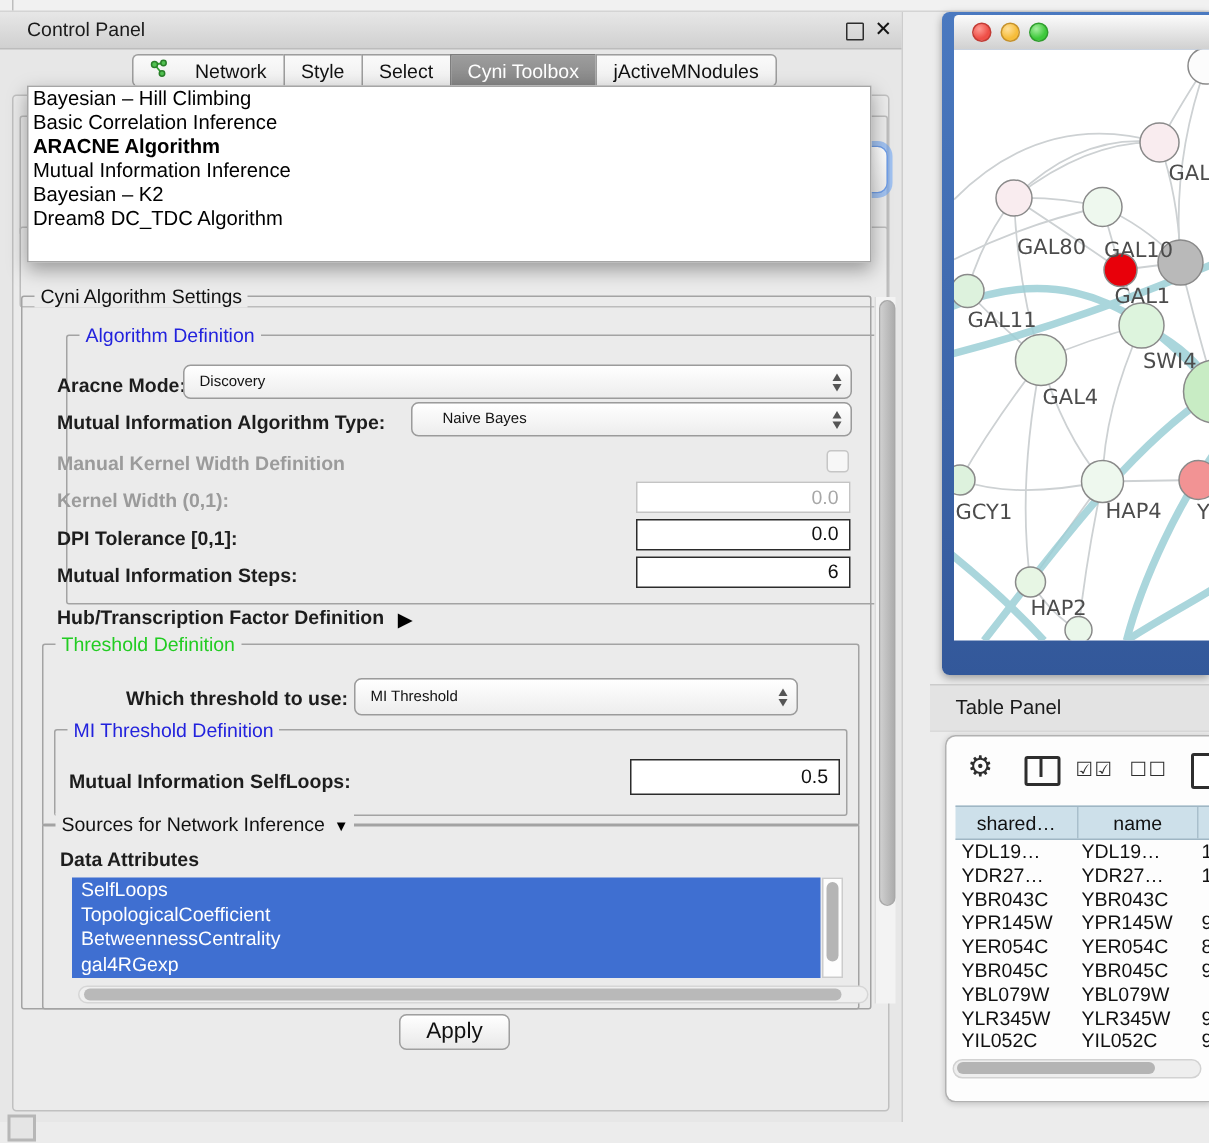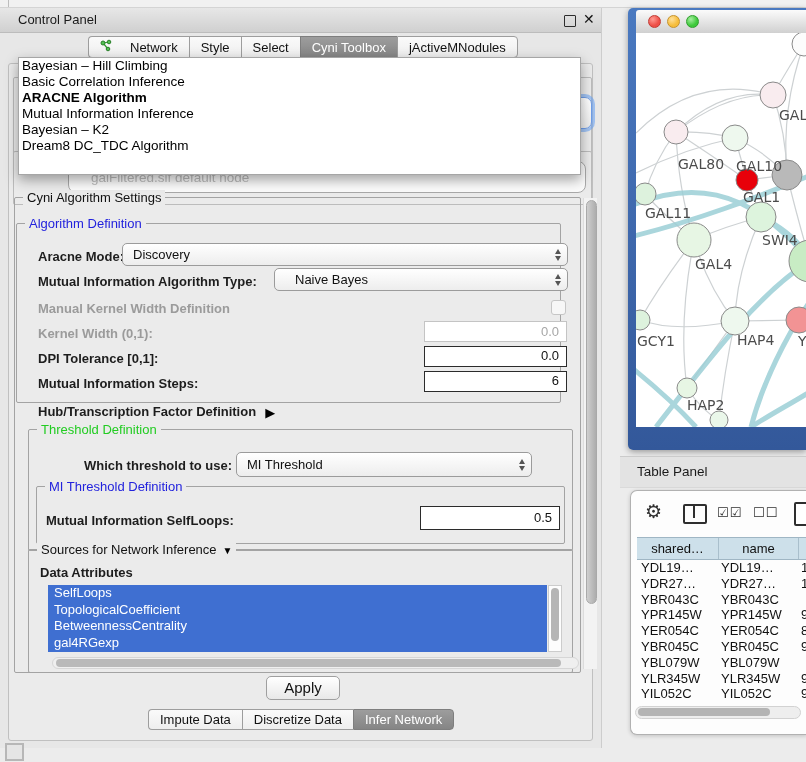--- a/index.html
+++ b/index.html
@@ -42,30 +42,30 @@
   .popup-item{height:16px;line-height:16px;font-size:13.5px;color:#000;padding-left:3px;white-space:nowrap;}
   .popup-item.bold{font-weight:bold;}
 
   
   .grp{border:1px solid #a3a3a3;border-radius:2px;}
   .grp-title{position:absolute;top:-8px;left:8px;background:#ebebeb;padding:0 4px;font-size:13px;color:#111;white-space:nowrap;}
   .grp-title.blue{color:#2222dd;}
   .grp-title.green{color:#22cc22;}
 
   .grp-settings{left:14px;top:189px;width:565px;height:474px;}
-  .grp-algo{left:16px;top:215px;width:543px;height:178px;text-align:center;}
+  .grp-algo{left:44px;top:215px;width:543px;height:178px;text-align:center;}
   .grp-threshold{left:28px;top:421px;width:543px;height:120px;}
   .grp-mith{left:36px;top:478px;width:527px;height:56px;}
   .grp-sources{left:28px;top:541px;width:543px;height:122px;}
 
   .lbl{font-size:13px;font-weight:bold;color:#1d1d1d;white-space:nowrap;}
   .lbl.dis{color:#9b9b9b;}
 
   .combo{display:flex;align-items:center;background:linear-gradient(#ffffff,#ededed);border:1px solid #9b9b9b;
-         border-radius:5px;font-size:13px;color:#111;padding-left:10px;box-sizing:border-box;}
+         border-radius:5px;font-size:10px;color:#111;padding-left:10px;box-sizing:border-box;}
   .combo .arrows{margin-left:auto;margin-right:6px;display:flex;flex-direction:column;gap:2px;}
   .arr-up{width:0;height:0;border-left:3.5px solid transparent;border-right:3.5px solid transparent;border-bottom:5px solid #555;}
   .arr-dn{width:0;height:0;border-left:3.5px solid transparent;border-right:3.5px solid transparent;border-top:5px solid #555;}
 
   .fld{background:#fff;font-size:13px;text-align:right;padding-right:7px;box-sizing:border-box;}
   .fld.strong{border:1.5px solid #2b2b2b;}
   .fld.dis{border:1px solid #c4c4c4;color:#a7a7a7;}
 
   .chk{width:13px;height:13px;border:1px solid #c6c6c6;border-radius:3px;background:#f7f7f7;}
 
@@ -167,21 +167,20 @@
       <div class="tab">
         <span>jActiveMNodules</span>
       </div>
     </div>
 
     <div class="abs cp-panel"></div>
 
     <div class="abs ghost1"></div>
     <div class="abs ghost-combo-frag"></div>
     <div class="abs ghost2"></div>
-    <div class="abs ghost-combo">galFiltered.sif default node</div>
 
     <div class="abs algo-popup">
       <div>
 
           <div class="popup-item">Bayesian – Hill Climbing</div>
 
           <div class="popup-item">Basic Correlation Inference</div>
 
           <div class="popup-item bold">ARACNE Algorithm</div>
 
@@ -272,31 +271,20 @@
     <div class="abs hscroll">
         <span class="hscroll-thumb"></span>
       </div>
 
     <div class="abs vscroll">
         <span class="vscroll-thumb"></span>
       </div>
 
     <div class="abs apply-btn">Apply</div>
 
-    <div class="abs bottom-tabs">
-      <div class="tab">
-        <span>Impute Data</span>
-      </div>
-      <div class="tab">
-        <span>Discretize Data</span>
-      </div>
-      <div class="tab selected">
-        <span>Infer Network</span>
-      </div>
-    </div>
   </div>
 
   <div class="abs grip"></div>
 
   <div class="abs net-frame"></div>
   <div class="abs net-title">
     <span class="tl tl-red"></span>
     <span class="tl tl-yellow"></span>
     <span class="tl tl-green"></span>
   </div>

